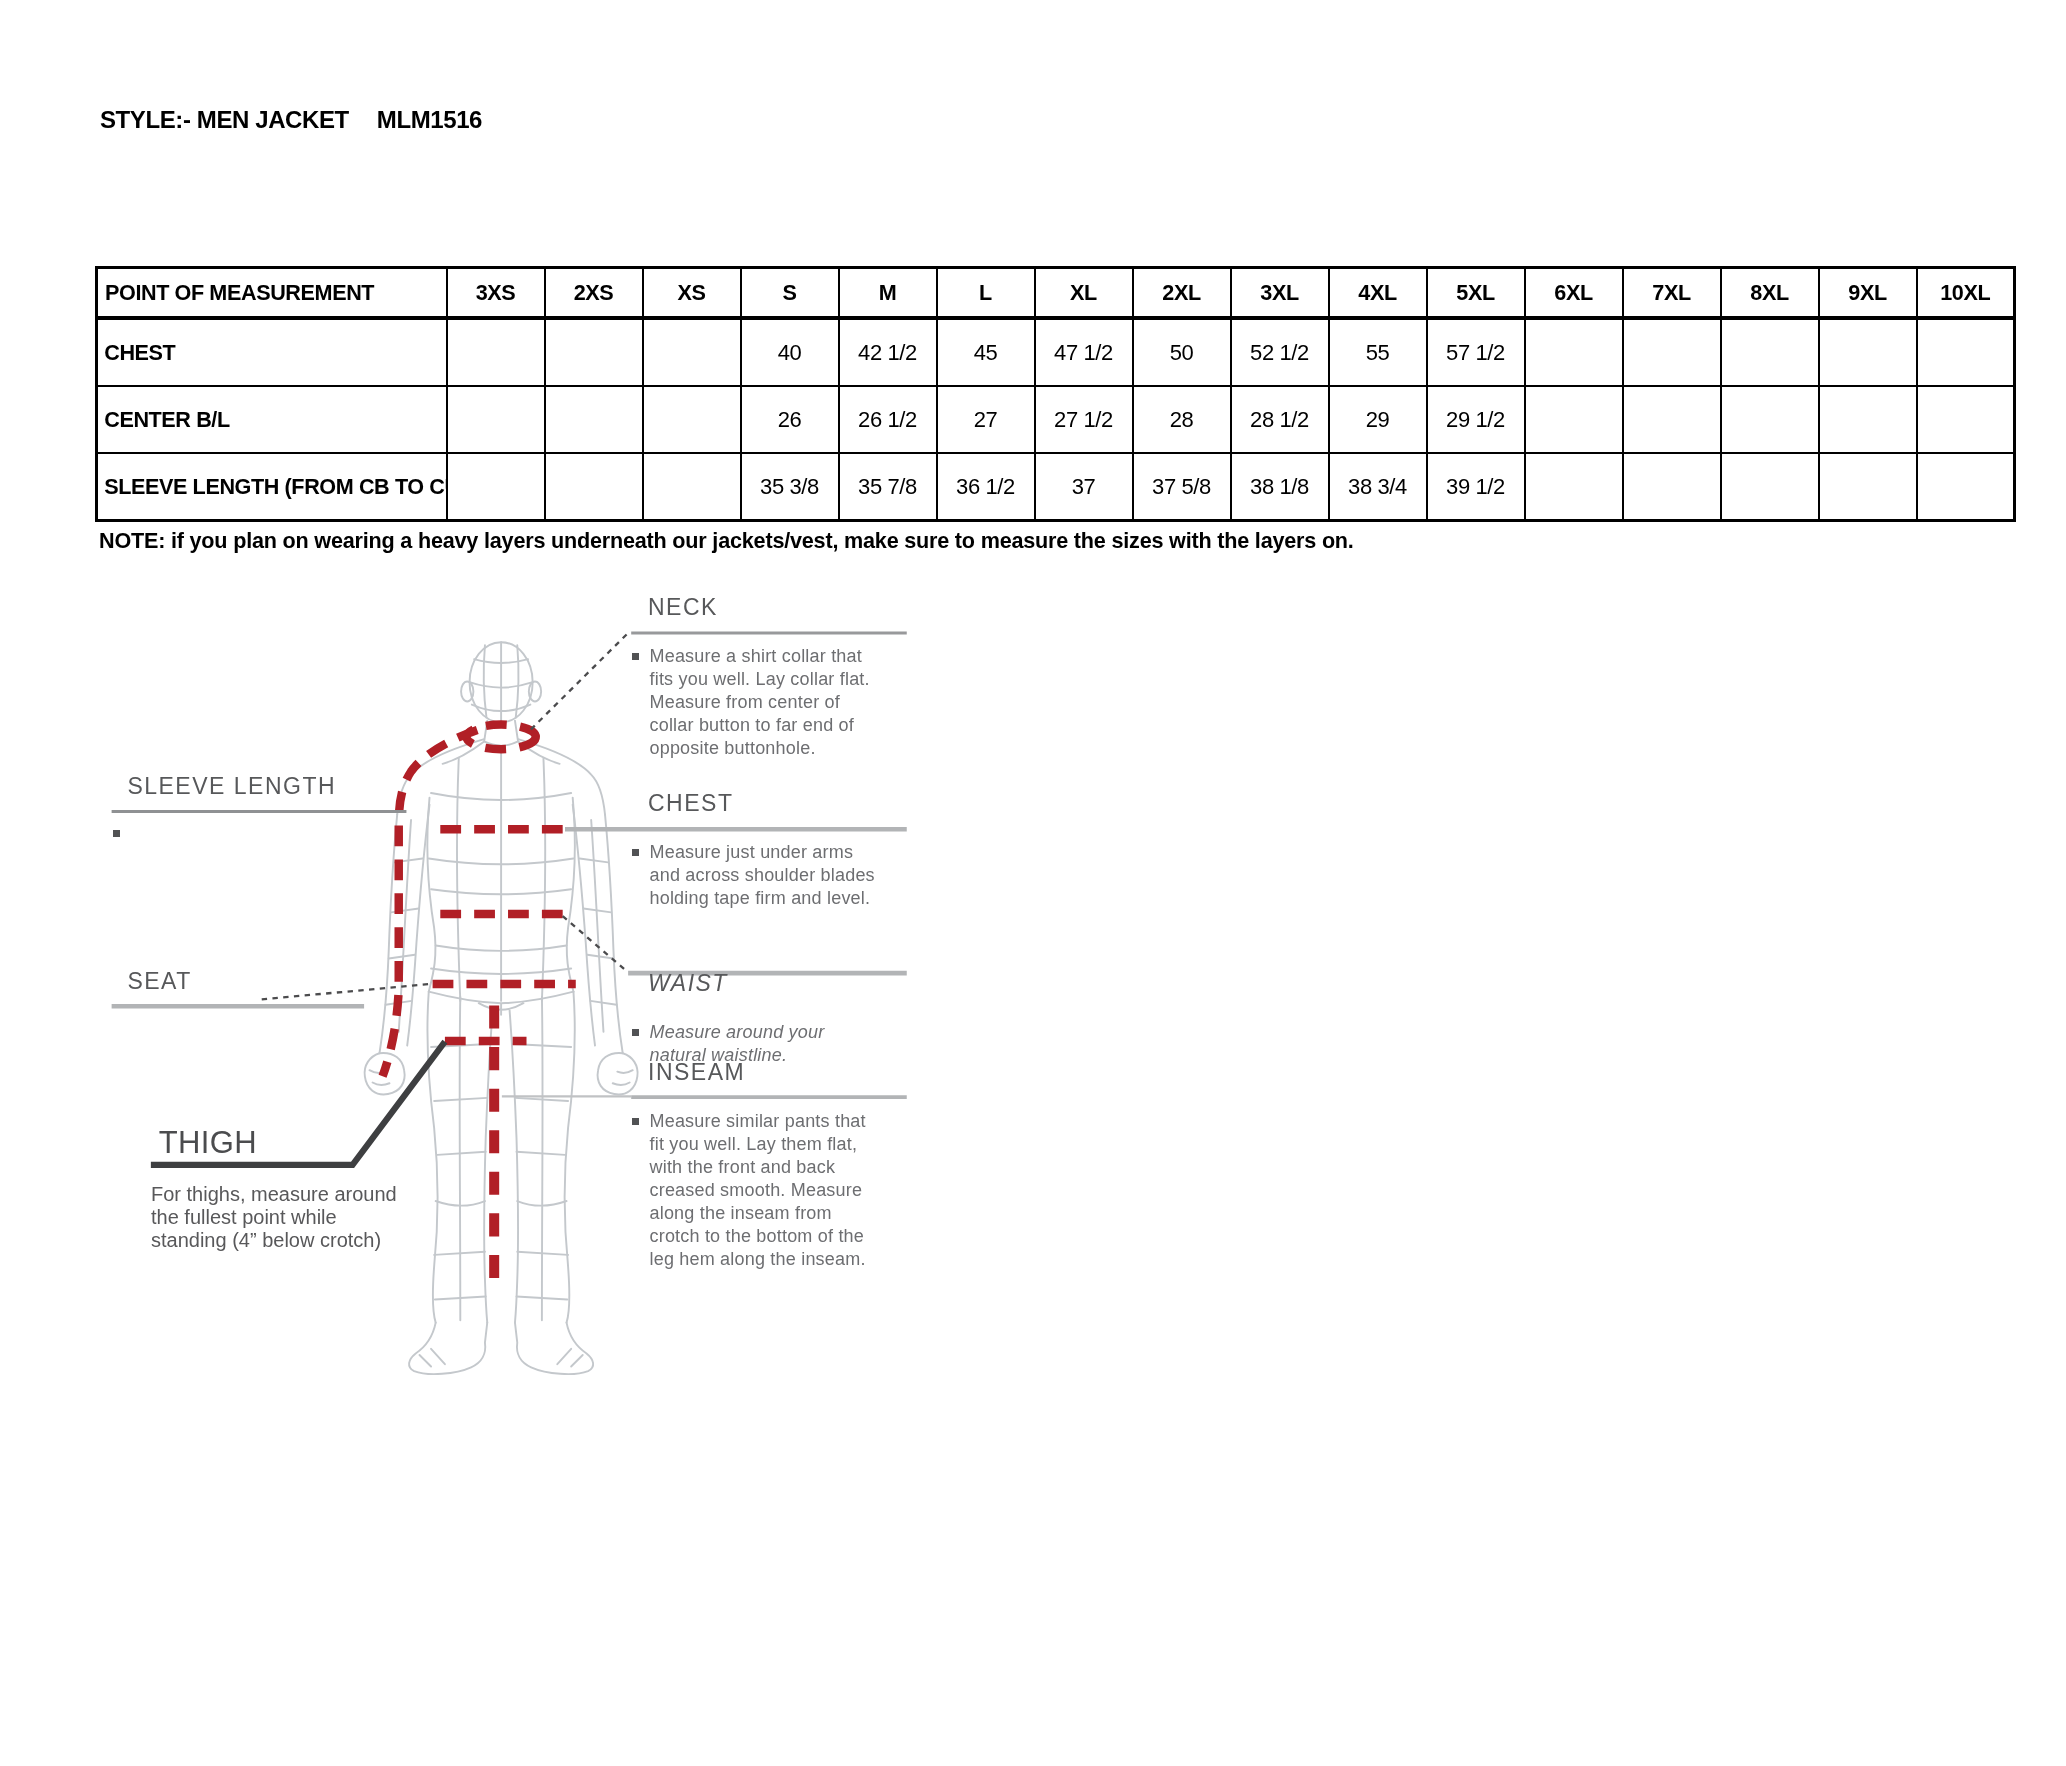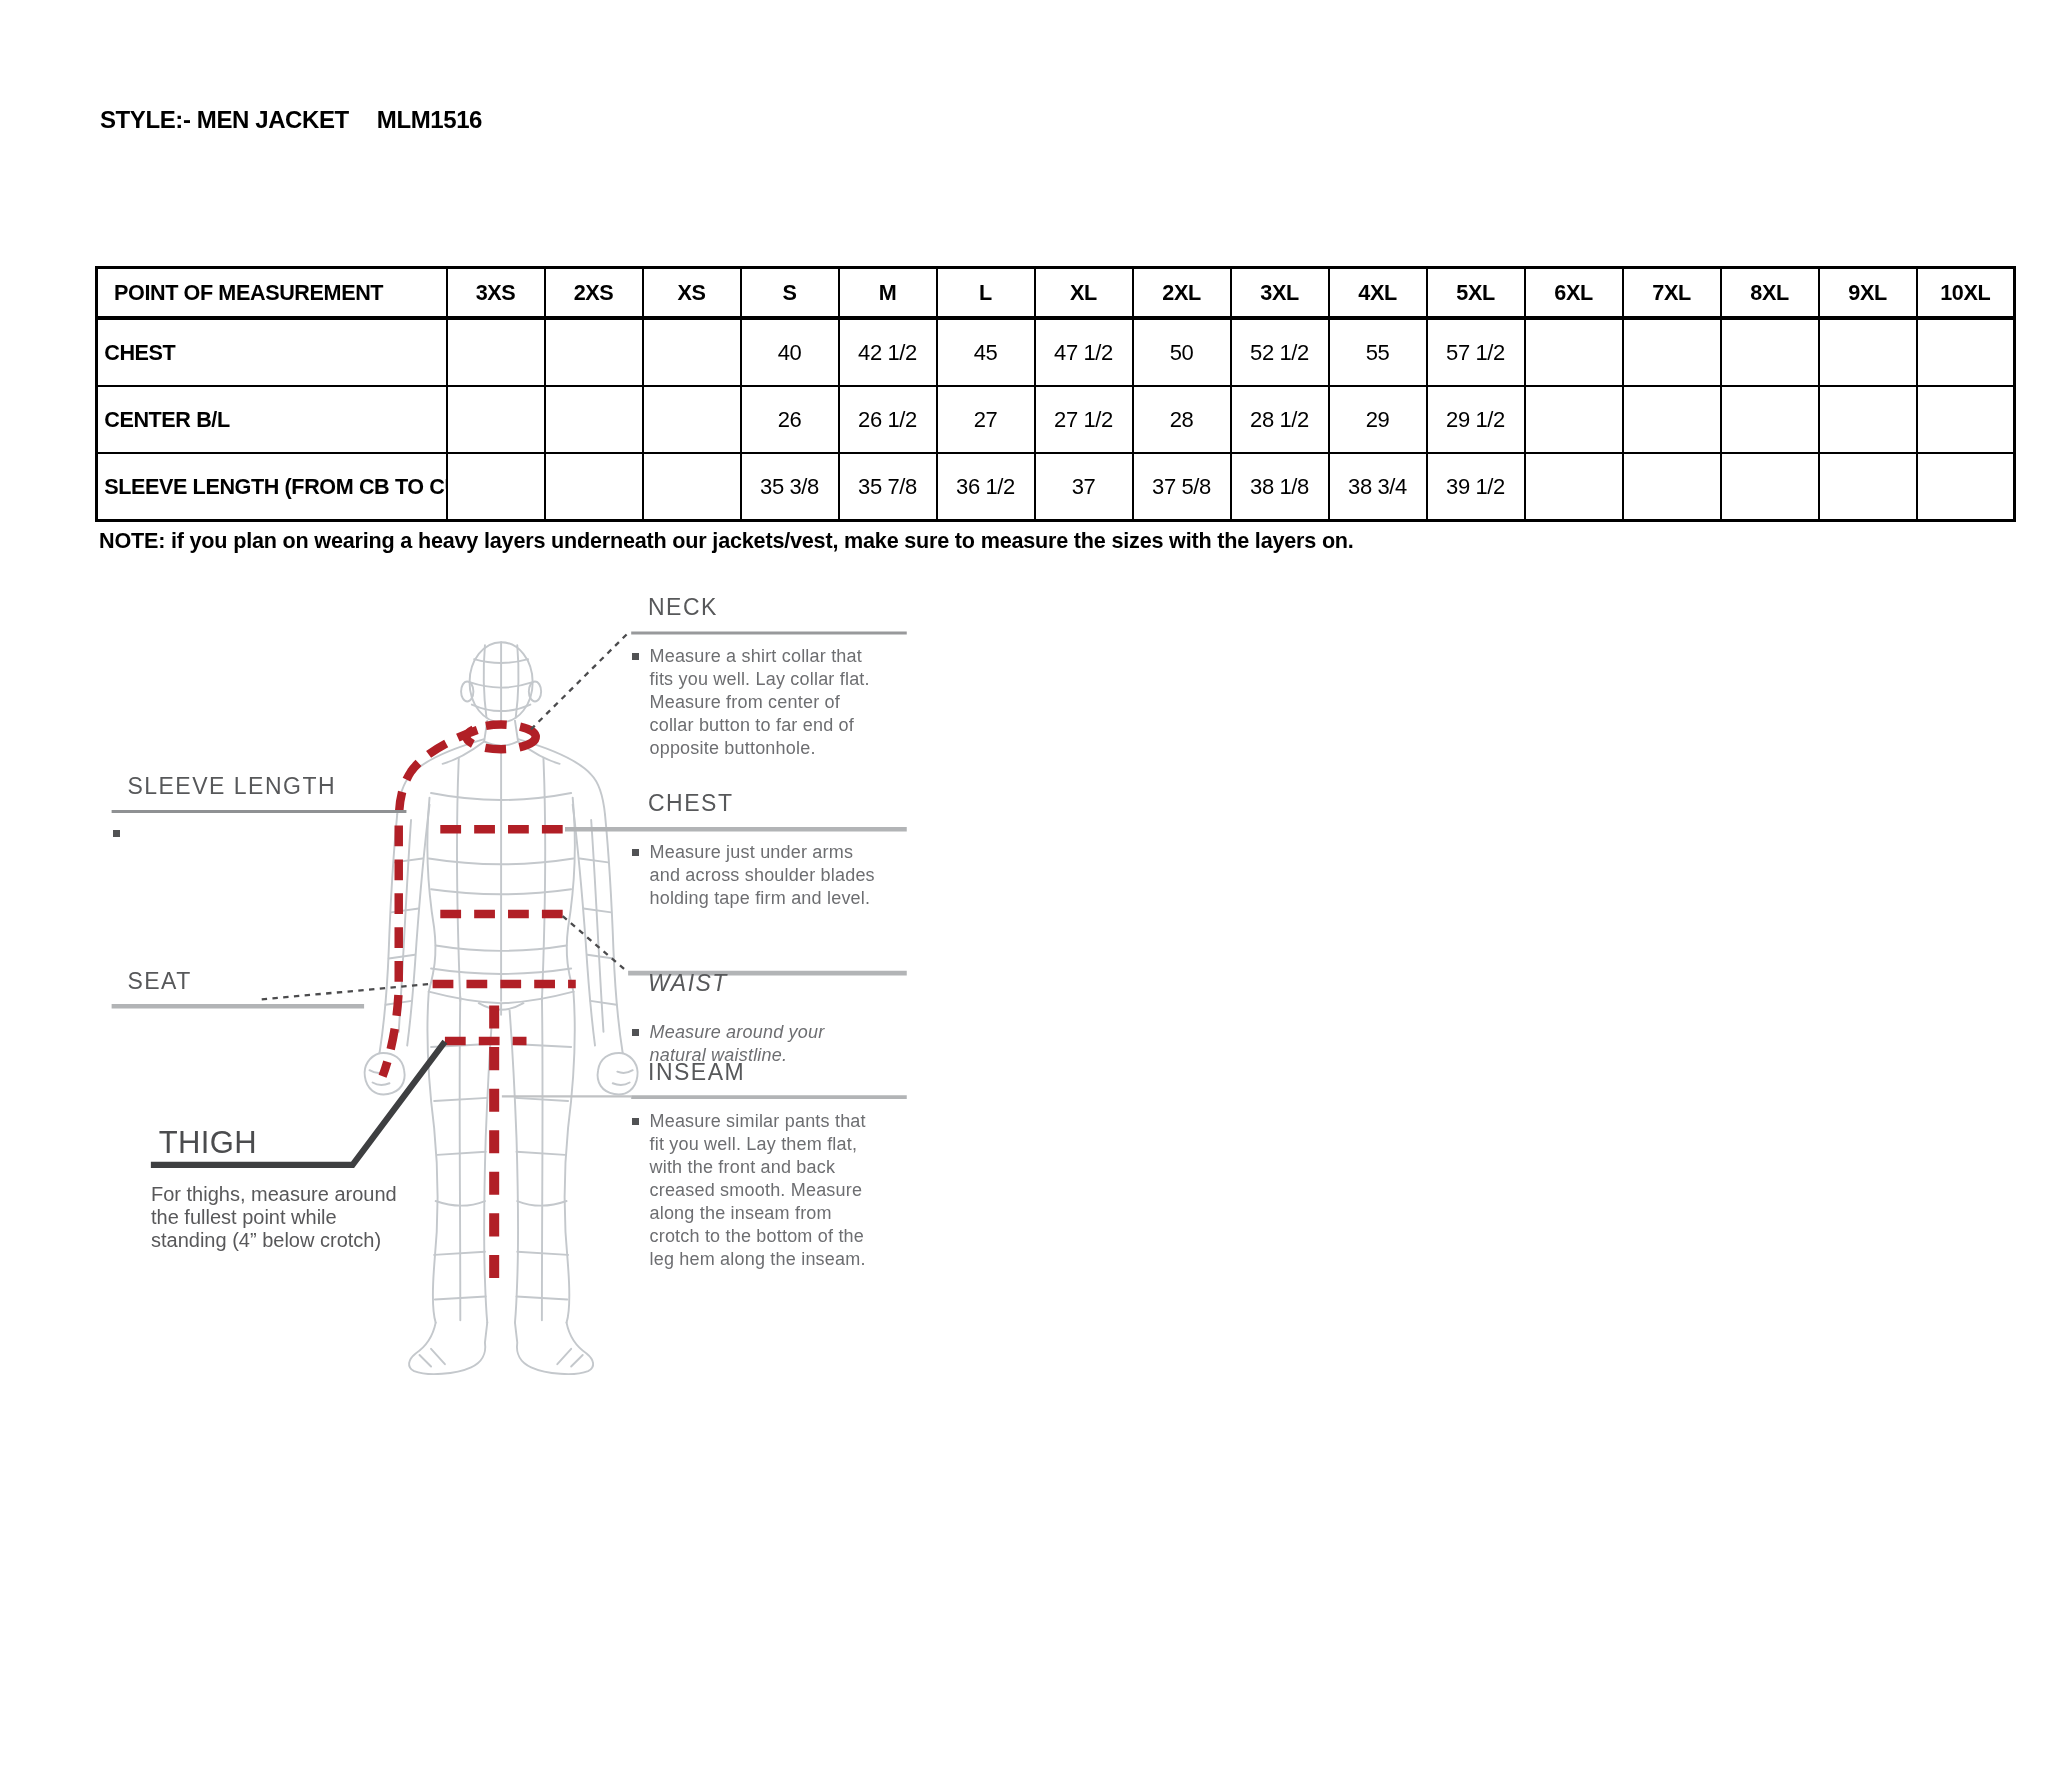--- a/index.html
+++ b/index.html
@@ -7,21 +7,21 @@
 
   
   .doc-title{position:absolute;left:100px;top:106px;font-size:24px;font-weight:700;color:#000;letter-spacing:-0.4px;}
   .doc-title .code{margin-left:28px;}
 
   
   table.size-table{position:absolute;left:95px;top:266px;width:1921px;border-collapse:collapse;table-layout:fixed;
     border:3.8px solid #000;font-family:"Liberation Sans",sans-serif;}
   .size-table th,.size-table td{border:2.3px solid #000;color:#000;overflow:hidden;white-space:nowrap;}
   .size-table thead th{height:45px;font-size:21.6px;font-weight:700;text-align:center;letter-spacing:-0.4px;border-bottom:4.6px solid #000;}
-  .size-table thead th.pom{text-align:left;padding-left:16px;}
+  .size-table thead th.pom{text-align:left;padding-left:7px;}
   .size-table tbody td{height:63px;font-size:22px;text-align:center;letter-spacing:-0.4px;}
   .size-table tbody td.rowlabel{font-weight:700;font-size:21.6px;text-align:left;padding-left:6.2px;}
 
   
   .note{position:absolute;left:99px;top:528px;font-size:21.6px;font-weight:700;color:#000;letter-spacing:-0.2px;}
 
   
   .sec{position:absolute;}
   .sec h3{margin:0 0 0 17px;font-size:23px;line-height:26px;font-weight:400;color:#57585a;letter-spacing:1.5px;}
   .sec .body{display:flex;margin-top:25px;}

